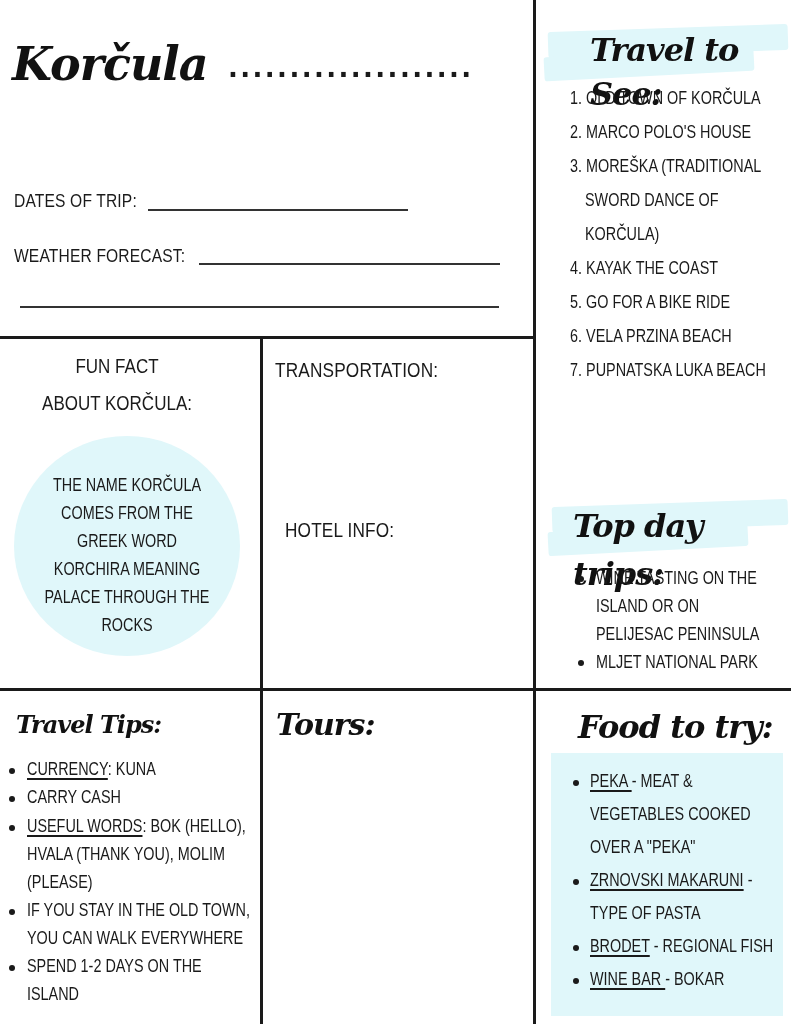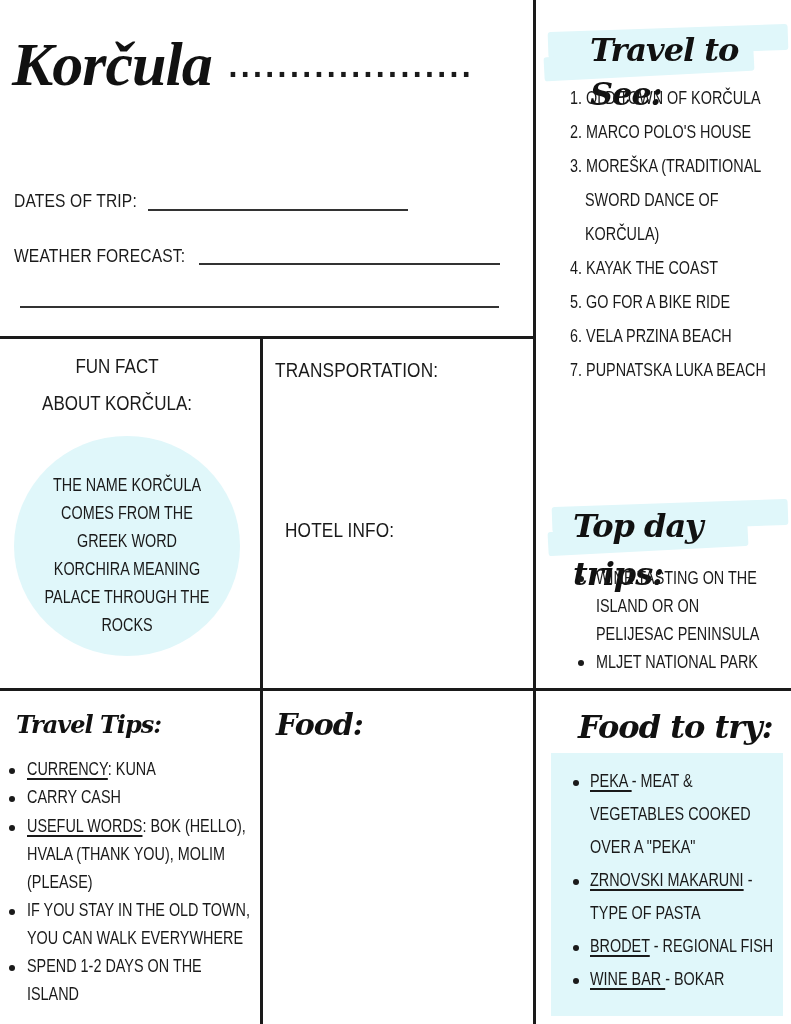--- a/index.html
+++ b/index.html
@@ -19,21 +19,21 @@
   .center-text { position:absolute; font-family:"Liberation Sans", sans-serif; font-size:18px; white-space:nowrap; color:#1a1a1a; text-align:center; }
 </style>
 </head>
 <body>
 
 <div class="line-v" style="left:533px; top:0; height:1024px;"></div>
 <div class="line-h" style="left:0; top:336px; width:535px;"></div>
 <div class="line-v" style="left:260px; top:337px; height:687px;"></div>
 <div class="line-h" style="left:0; top:688px; width:791px;"></div>
 
-<div class="abs script" style="left:12px; top:24px; font-size:62px; line-height:80px;font-family:Liberation Serif, serif;">Korčula</div>
+<div class="abs script" style="left:12px; top:24px; font-size:46px; line-height:80px;">Korčula</div>
 <div class="abs" style="left:228px; top:38px; font-family:'DejaVu Sans',sans-serif; font-weight:bold; font-size:26px; letter-spacing:2.4px; line-height:60px;">....................</div>
 
 <div class="abs label" style="left:14px; top:190px;">DATES OF TRIP:</div>
 <div class="blank" style="left:148px; top:209px; width:260px;"></div>
 
 <div class="abs label" style="left:14px; top:245px;">WEATHER FORECAST:</div>
 <div class="blank" style="left:199px; top:263px; width:301px;"></div>
 <div class="blank" style="left:20px; top:306px; width:479px;"></div>
 
 <div class="brush" style="left:548px; top:28px; width:240px; height:26px; transform:rotate(-2deg);"></div>
@@ -98,21 +98,21 @@
 
   <div class="dot" style="left:9px; top:909px;"></div>
   <div class="bul" style="left:27px; top:900px;">IF YOU STAY IN THE OLD TOWN,</div>
   <div class="bul" style="left:27px; top:928px;">YOU CAN WALK EVERYWHERE</div>
 
   <div class="dot" style="left:9px; top:965px;"></div>
   <div class="bul" style="left:27px; top:956px;">SPEND 1-2 DAYS ON THE</div>
   <div class="bul" style="left:27px; top:984px;">ISLAND</div>
 </div>
 
-<div class="abs script" style="left:276px; top:702px; font-size:30px; line-height:46px;">Food:</div>
+<div class="abs script" style="left:276px; top:702px; font-size:30px; line-height:46px;">Tours:</div>
 <div class="abs" style="left:270px; top:750px; width:255px; height:265px;"></div>
 
 <div class="abs script" style="left:578px; top:704px; font-size:32px; line-height:46px;">Food to try:</div>
 <div class="abs" style="left:551px; top:753px; width:232px; height:263px; background:#e0f7fa;"></div>
 <div>
   <div class="dot" style="left:573px; top:780px;"></div>
   <div class="bul" style="left:590px; top:771px;"><u>PEKA </u><span>- MEAT &amp;</span></div>
   <div class="bul" style="left:590px; top:804px;">VEGETABLES COOKED</div>
   <div class="bul" style="left:590px; top:837px;">OVER A "PEKA"</div>
 

